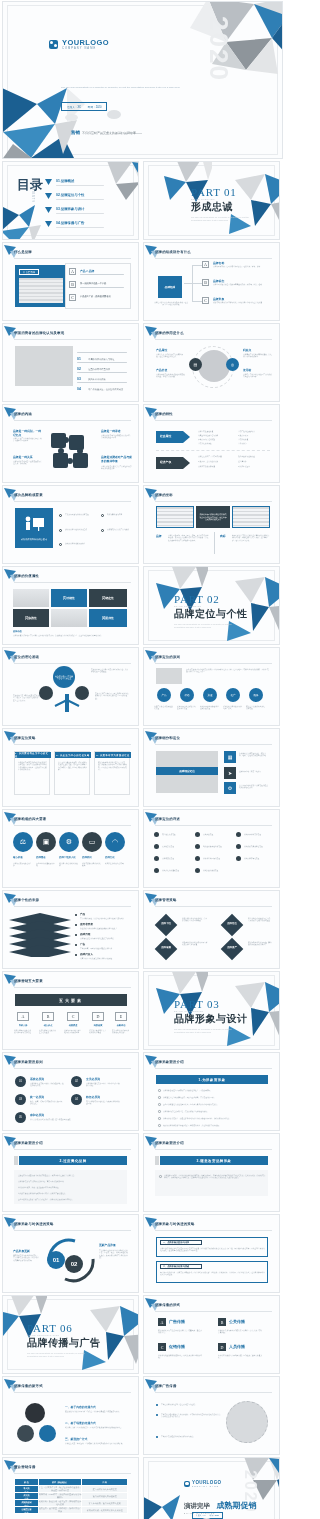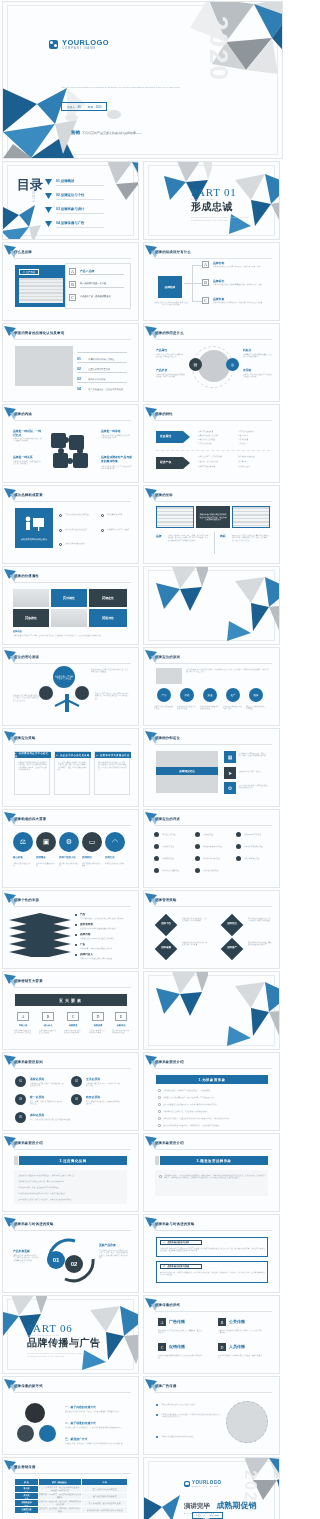--- a/index.html
+++ b/index.html
@@ -497,20 +497,26 @@
       <polygon points="4,22 28,28 12,48" fill="#2f7fb5"></polygon>
         <polygon points="28,28 50,26 38,50" fill="#1b5f91"></polygon>
     </svg>
     <svg width="64" height="66" style="position:absolute;right:-8px;top:10px;">
       <polygon points="12,4 42,0 28,26" fill="#d7dadd"></polygon>
         <polygon points="42,0 68,12 46,30" fill="#2f7fb5"></polygon>
       <polygon points="28,26 46,30 30,54" fill="#1b5f91"></polygon>
         <polygon points="46,30 68,28 58,58" fill="#b9bec3"></polygon>
       <polygon points="6,44 28,56 4,64" fill="#3a8cc0"></polygon>
     </svg>
+    <div style="position:absolute;left:30px;top:26px;">
+      <div class="part-no">PART 02</div>
+      <div class="part-sub">BRAND POSITIONING</div>
+      <div class="part-cn">品牌定位与个性</div>
+      <div class="part-desc" style="width:60px;margin-top:2px;">The user can demonstrate on a projector or computer, or print the presentation and make it into a wider field</div>
+    </div>
   </div>
 
   <div class="slide">
     <div class="corner">
       <svg width="14" height="13">
           <polygon points="0,0 12,2 5,10" fill="#2f7fb5"></polygon>
           <polygon points="6,6 14,5 10,13" fill="#9fc3dd"></polygon>
         </svg>
     </div>
     <div class="hdr">
@@ -797,20 +803,26 @@
       <polygon points="4,22 28,28 12,48" fill="#2f7fb5"></polygon>
         <polygon points="28,28 50,26 38,50" fill="#1b5f91"></polygon>
     </svg>
     <svg width="64" height="66" style="position:absolute;right:-8px;top:10px;">
       <polygon points="12,4 42,0 28,26" fill="#d7dadd"></polygon>
         <polygon points="42,0 68,12 46,30" fill="#2f7fb5"></polygon>
       <polygon points="28,26 46,30 30,54" fill="#1b5f91"></polygon>
         <polygon points="46,30 68,28 58,58" fill="#b9bec3"></polygon>
       <polygon points="6,44 28,56 4,64" fill="#3a8cc0"></polygon>
     </svg>
+    <div style="position:absolute;left:30px;top:26px;">
+      <div class="part-no">PART 03</div>
+      <div class="part-sub">BRAND IMAGE DESIGN</div>
+      <div class="part-cn">品牌形象与设计</div>
+      <div class="part-desc" style="width:60px;margin-top:2px;">The user can demonstrate on a projector or computer, or print the presentation and make it into a wider field</div>
+    </div>
   </div>
 
   <div class="slide">
     <div class="corner">
       <svg width="14" height="13">
           <polygon points="0,0 12,2 5,10" fill="#2f7fb5"></polygon>
           <polygon points="6,6 14,5 10,13" fill="#9fc3dd"></polygon>
         </svg>
     </div>
     <div class="hdr">

